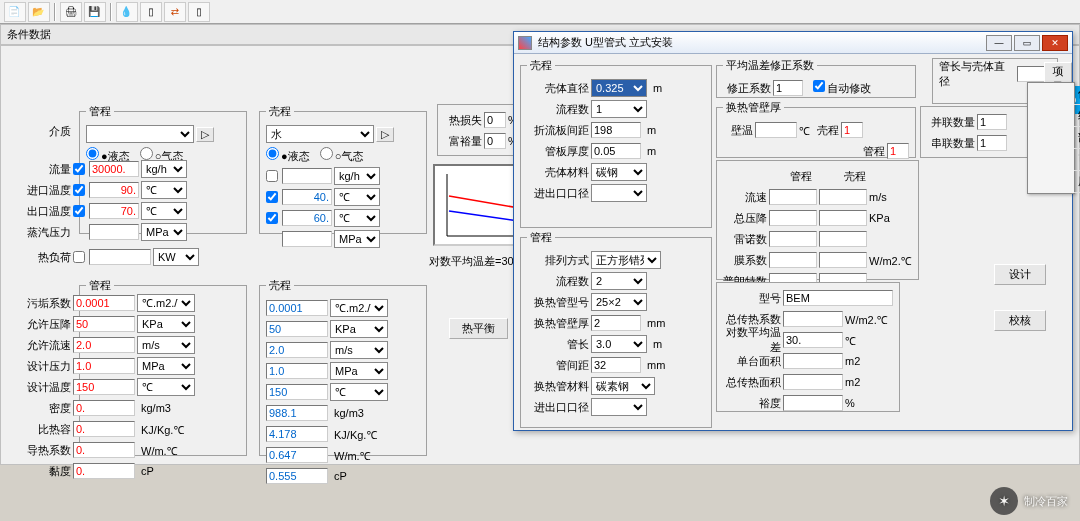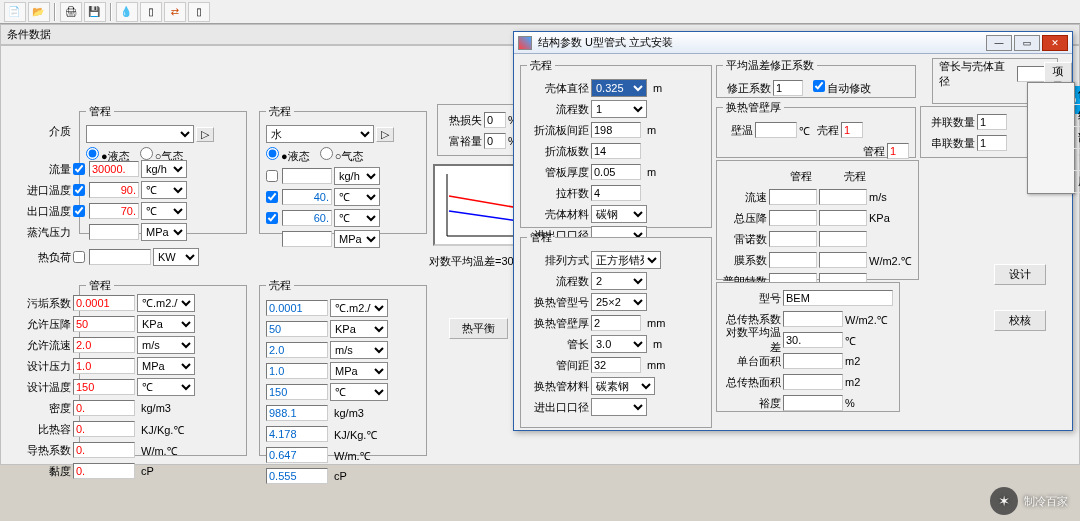--- a/index.html
+++ b/index.html
@@ -270,31 +270,23 @@
     <div class="row">
         <span class="lbl" style="width:62px">流程数</span>
         <select style="width:56px"><option>1</option></select>
       </div>
     <div class="row">
         <span class="lbl" style="width:62px">折流板间距</span>
         <input type="text" style="width: 50px;" value="198">
         <span style="margin-left:4px">m</span>
       </div>
     <div class="row">
-        <span class="lbl" style="width:62px">折流板数</span>
-        <input type="text" style="width: 50px;" value="14">
-      </div>
-    <div class="row">
         <span class="lbl" style="width:62px">管板厚度</span>
         <input type="text" style="width: 50px;" value="0.05">
         <span style="margin-left:4px">m</span>
-      </div>
-    <div class="row">
-        <span class="lbl" style="width:62px">拉杆数</span>
-        <input type="text" style="width: 50px;" value="4">
       </div>
     <div class="row">
         <span class="lbl" style="width:62px">壳体材料</span>
         <select style="width:56px"><option>碳钢</option></select>
       </div>
     <div class="row">
         <span class="lbl" style="width:62px">进出口口径</span>
         <select style="width:56px"></select>
       </div>
   </fieldset>

